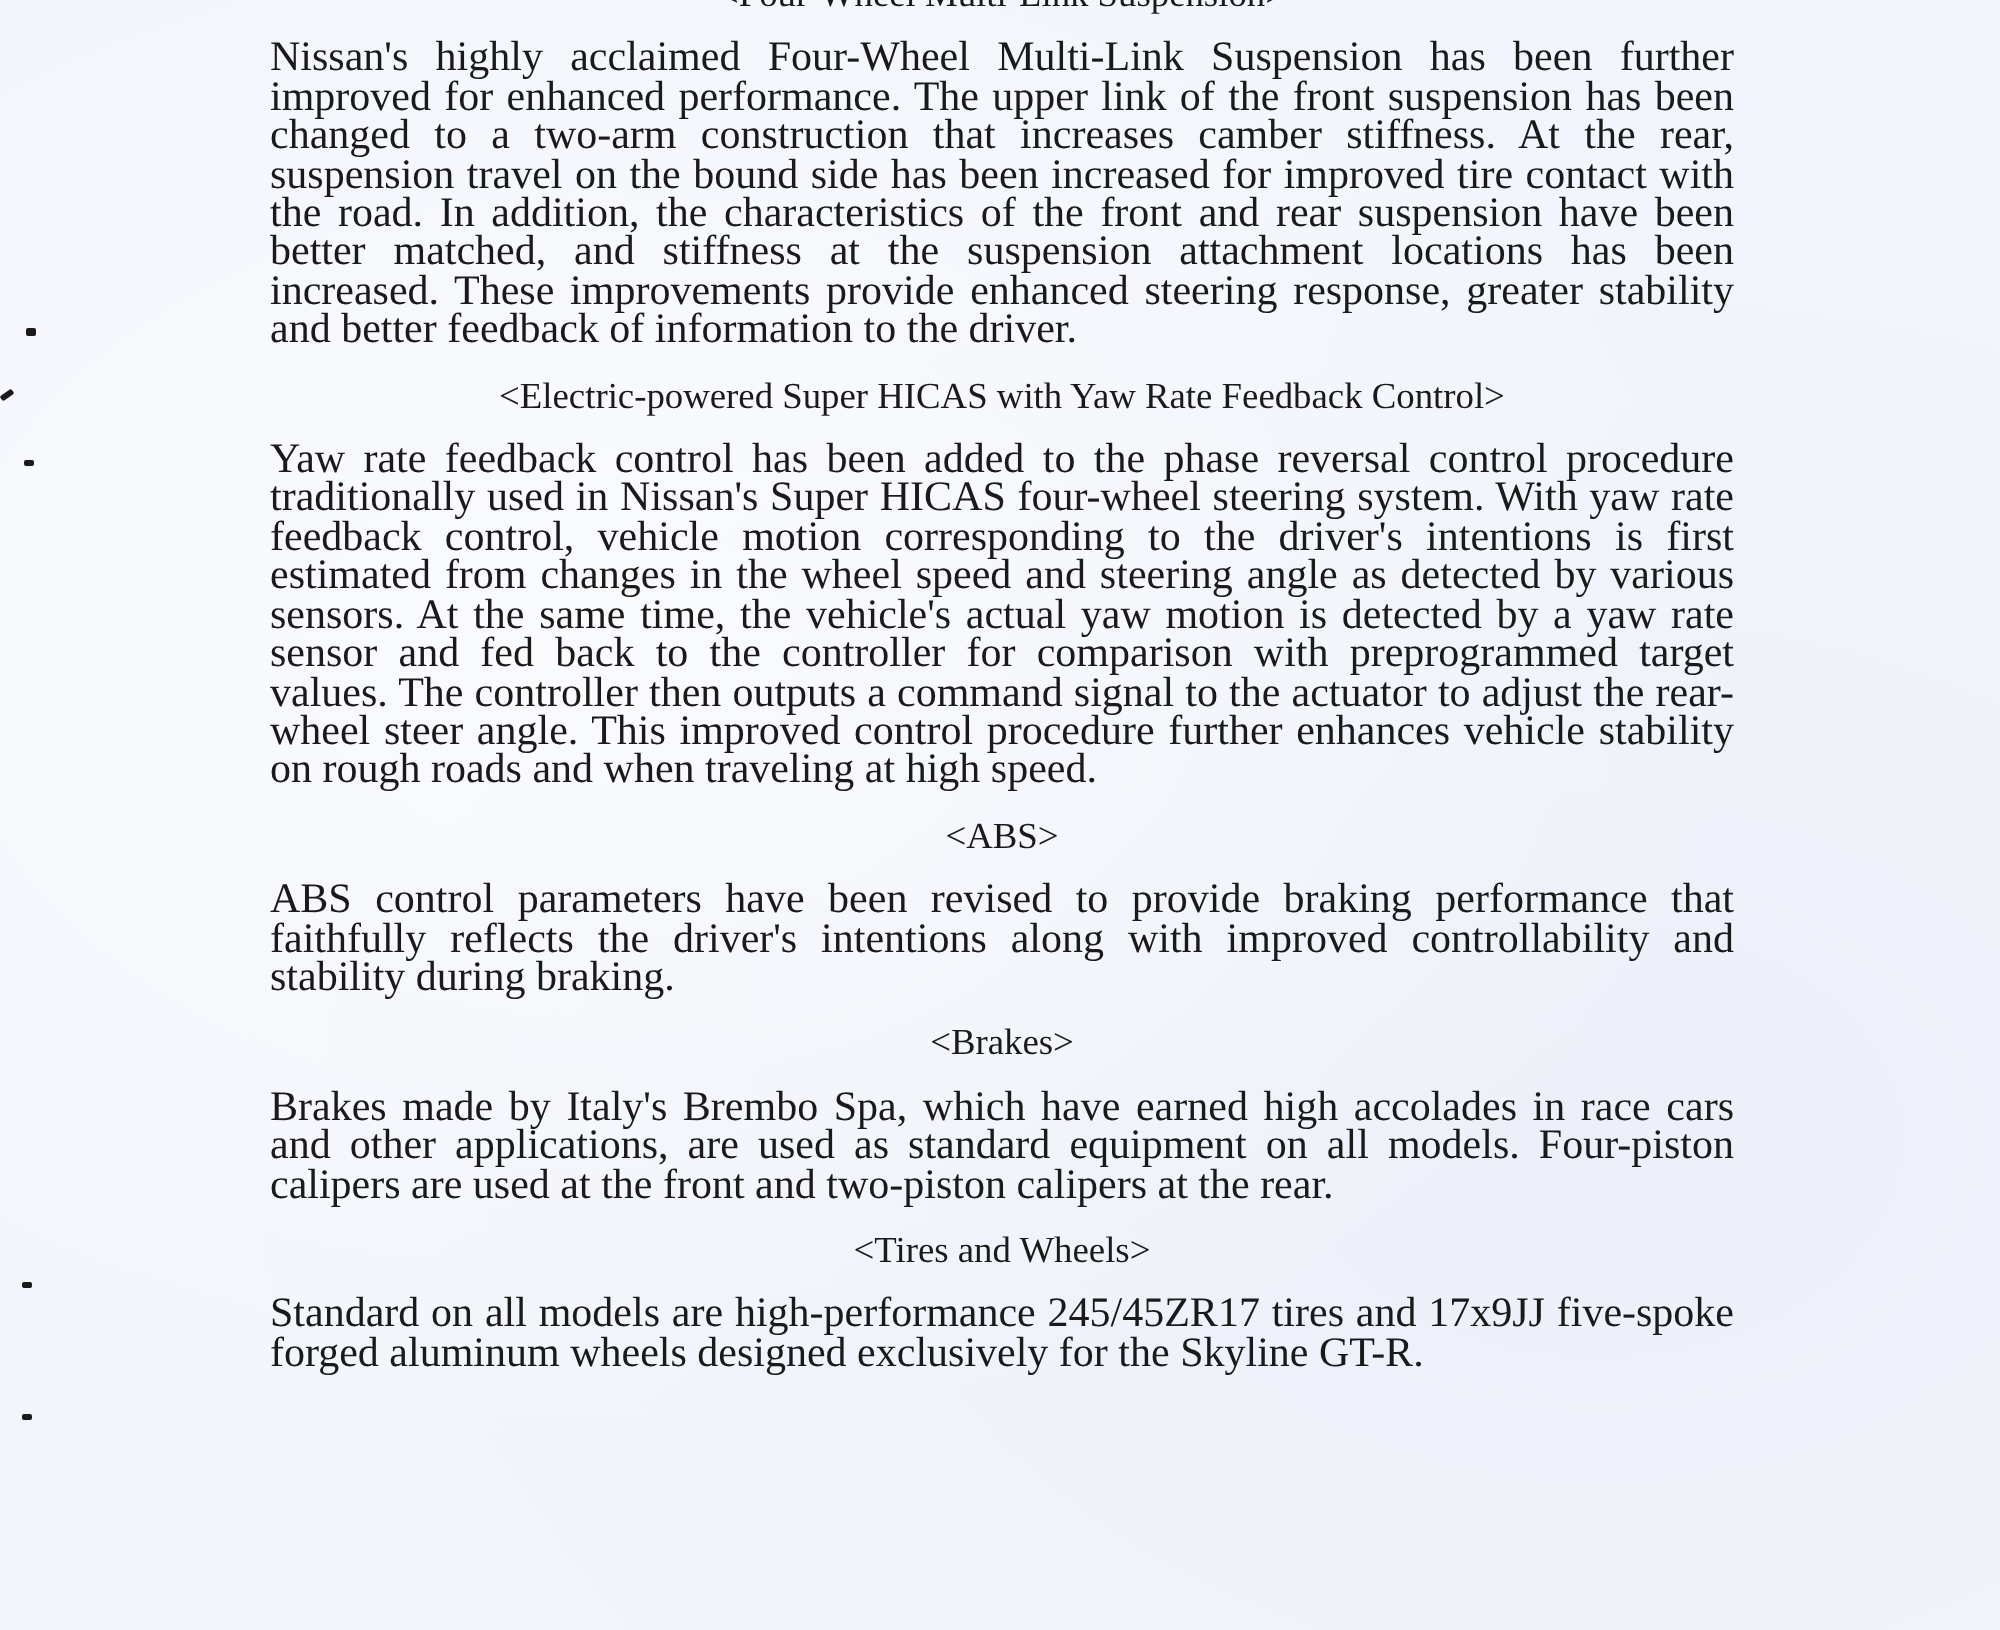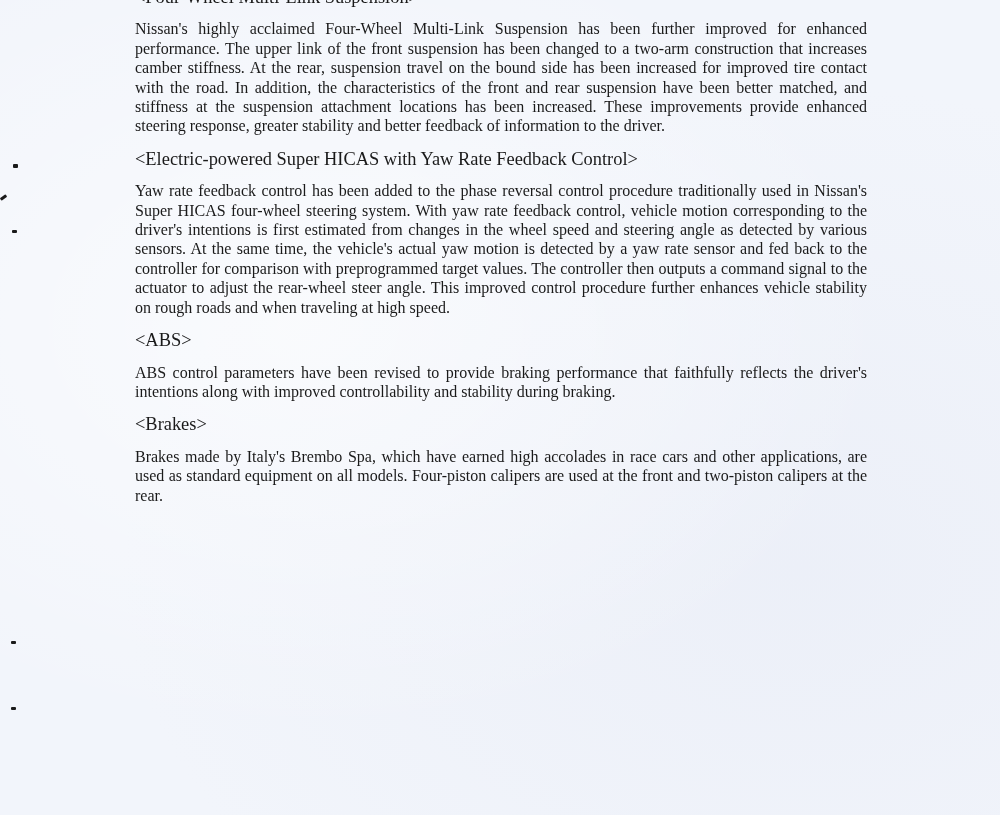--- a/index.html
+++ b/index.html
@@ -30,23 +30,24 @@
       position: absolute;
       left: 135px;
       top: -12px;
       width: 732px;
     }
     .heading {
       font-size: 18.4px;
       line-height: 19.4px;
       margin: 0 0 12px 0;
       white-space: nowrap;
+      text-align: center;
     }
     .para {
-      font-size: 16px;
+      font-size: 21px;
       line-height: 19.4px;
       margin: 0 0 14px 0;
       text-align: justify;
       text-align-last: left;
     }
     .mark {
       position: absolute;
       background: #1a1a1a;
       border-radius: 1px;
     }
@@ -76,14 +77,18 @@
       <p class="para">Yaw rate feedback control has been added to the phase reversal control procedure traditionally used in Nissan's Super HICAS four-wheel steering system.  With yaw rate feedback control, vehicle motion corresponding to the driver's intentions is first estimated from changes in the wheel speed and steering angle as detected by various sensors.  At the same time, the vehicle's actual yaw motion is detected by a yaw rate sensor and fed back to the controller for comparison with preprogrammed target values.  The controller then outputs a command signal to the actuator to adjust the rear-wheel steer angle.  This improved control procedure further enhances vehicle stability on rough roads and when traveling at high speed.</p>
     </div>
     <div>
       <div class="heading">&lt;ABS&gt;</div>
       <p class="para">ABS control parameters have been revised to provide braking performance that faithfully reflects the driver's intentions along with improved controllability and stability during braking.</p>
     </div>
     <div>
       <div class="heading">&lt;Brakes&gt;</div>
       <p class="para">Brakes made by Italy's Brembo Spa, which have earned high accolades in race cars and other applications, are used as standard equipment on all models.  Four-piston calipers are used at the front and two-piston calipers at the rear.</p>
     </div>
+    <div>
+      <div class="heading">&lt;Tires and Wheels&gt;</div>
+      <p class="para">Standard on all models are high-performance 245/45ZR17 tires and 17x9JJ five-spoke forged aluminum wheels designed exclusively for the Skyline GT-R.</p>
+    </div>
   </div>
 </div>
 
 </body></html>

